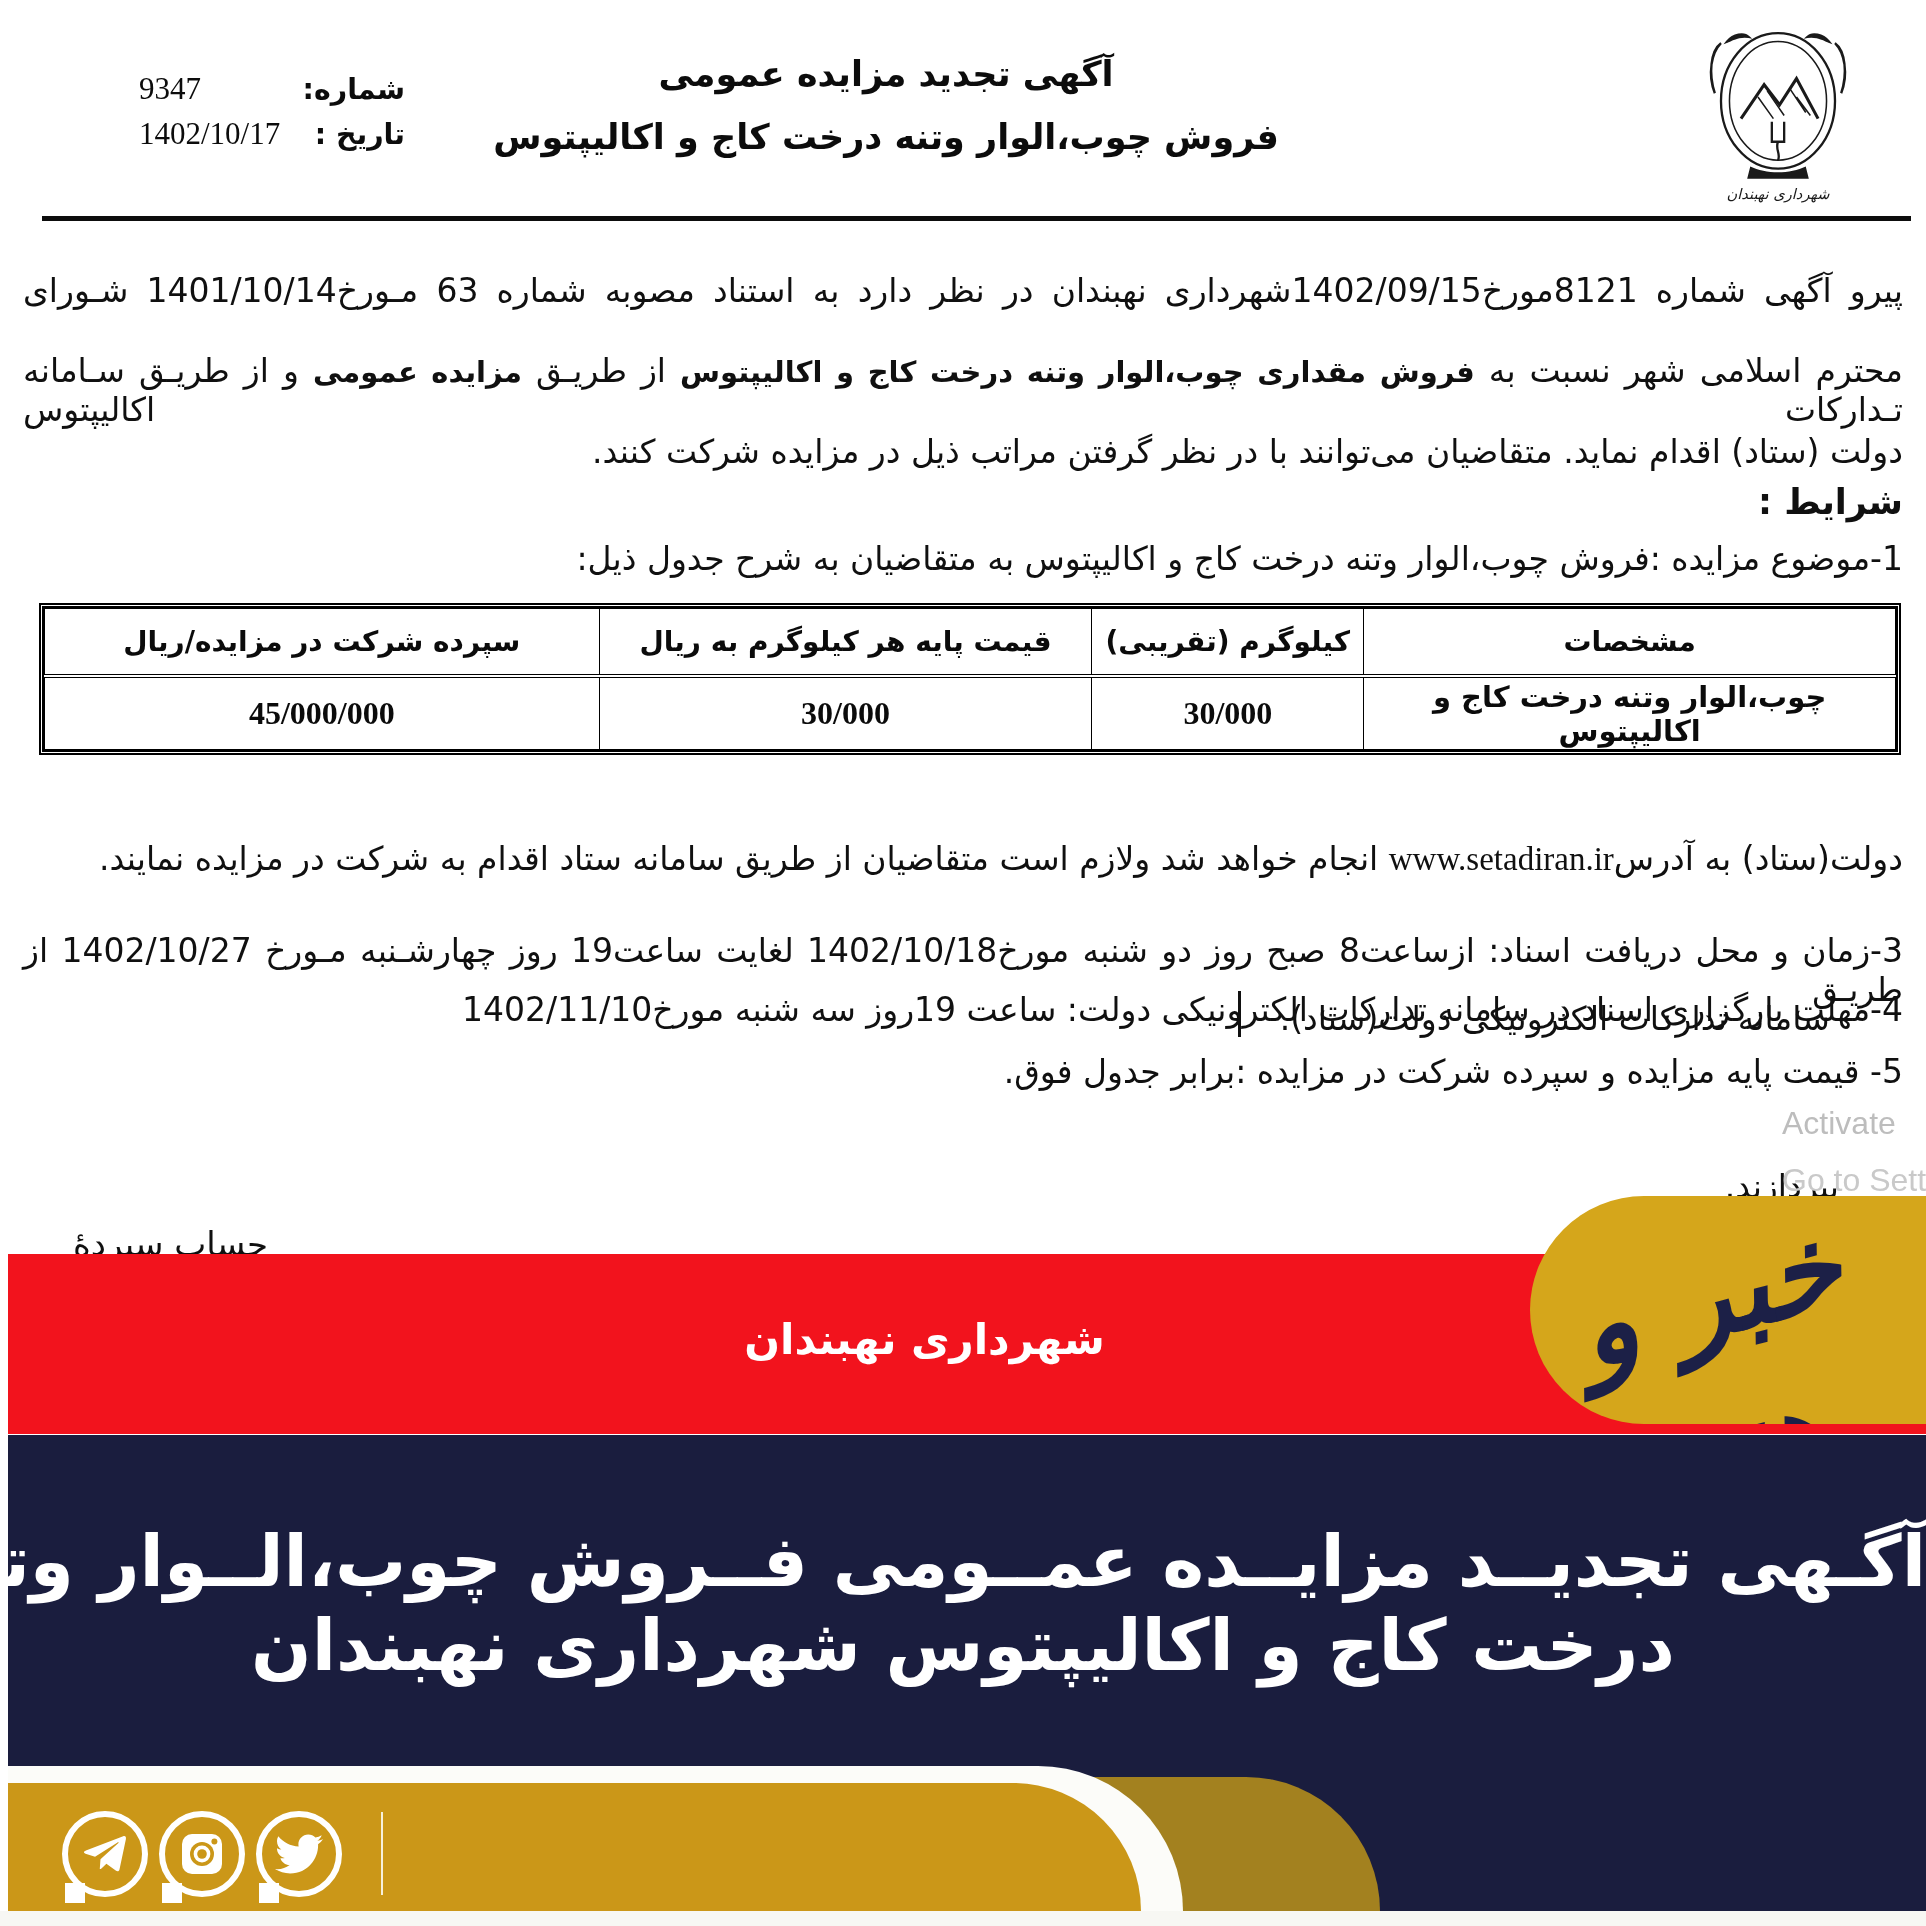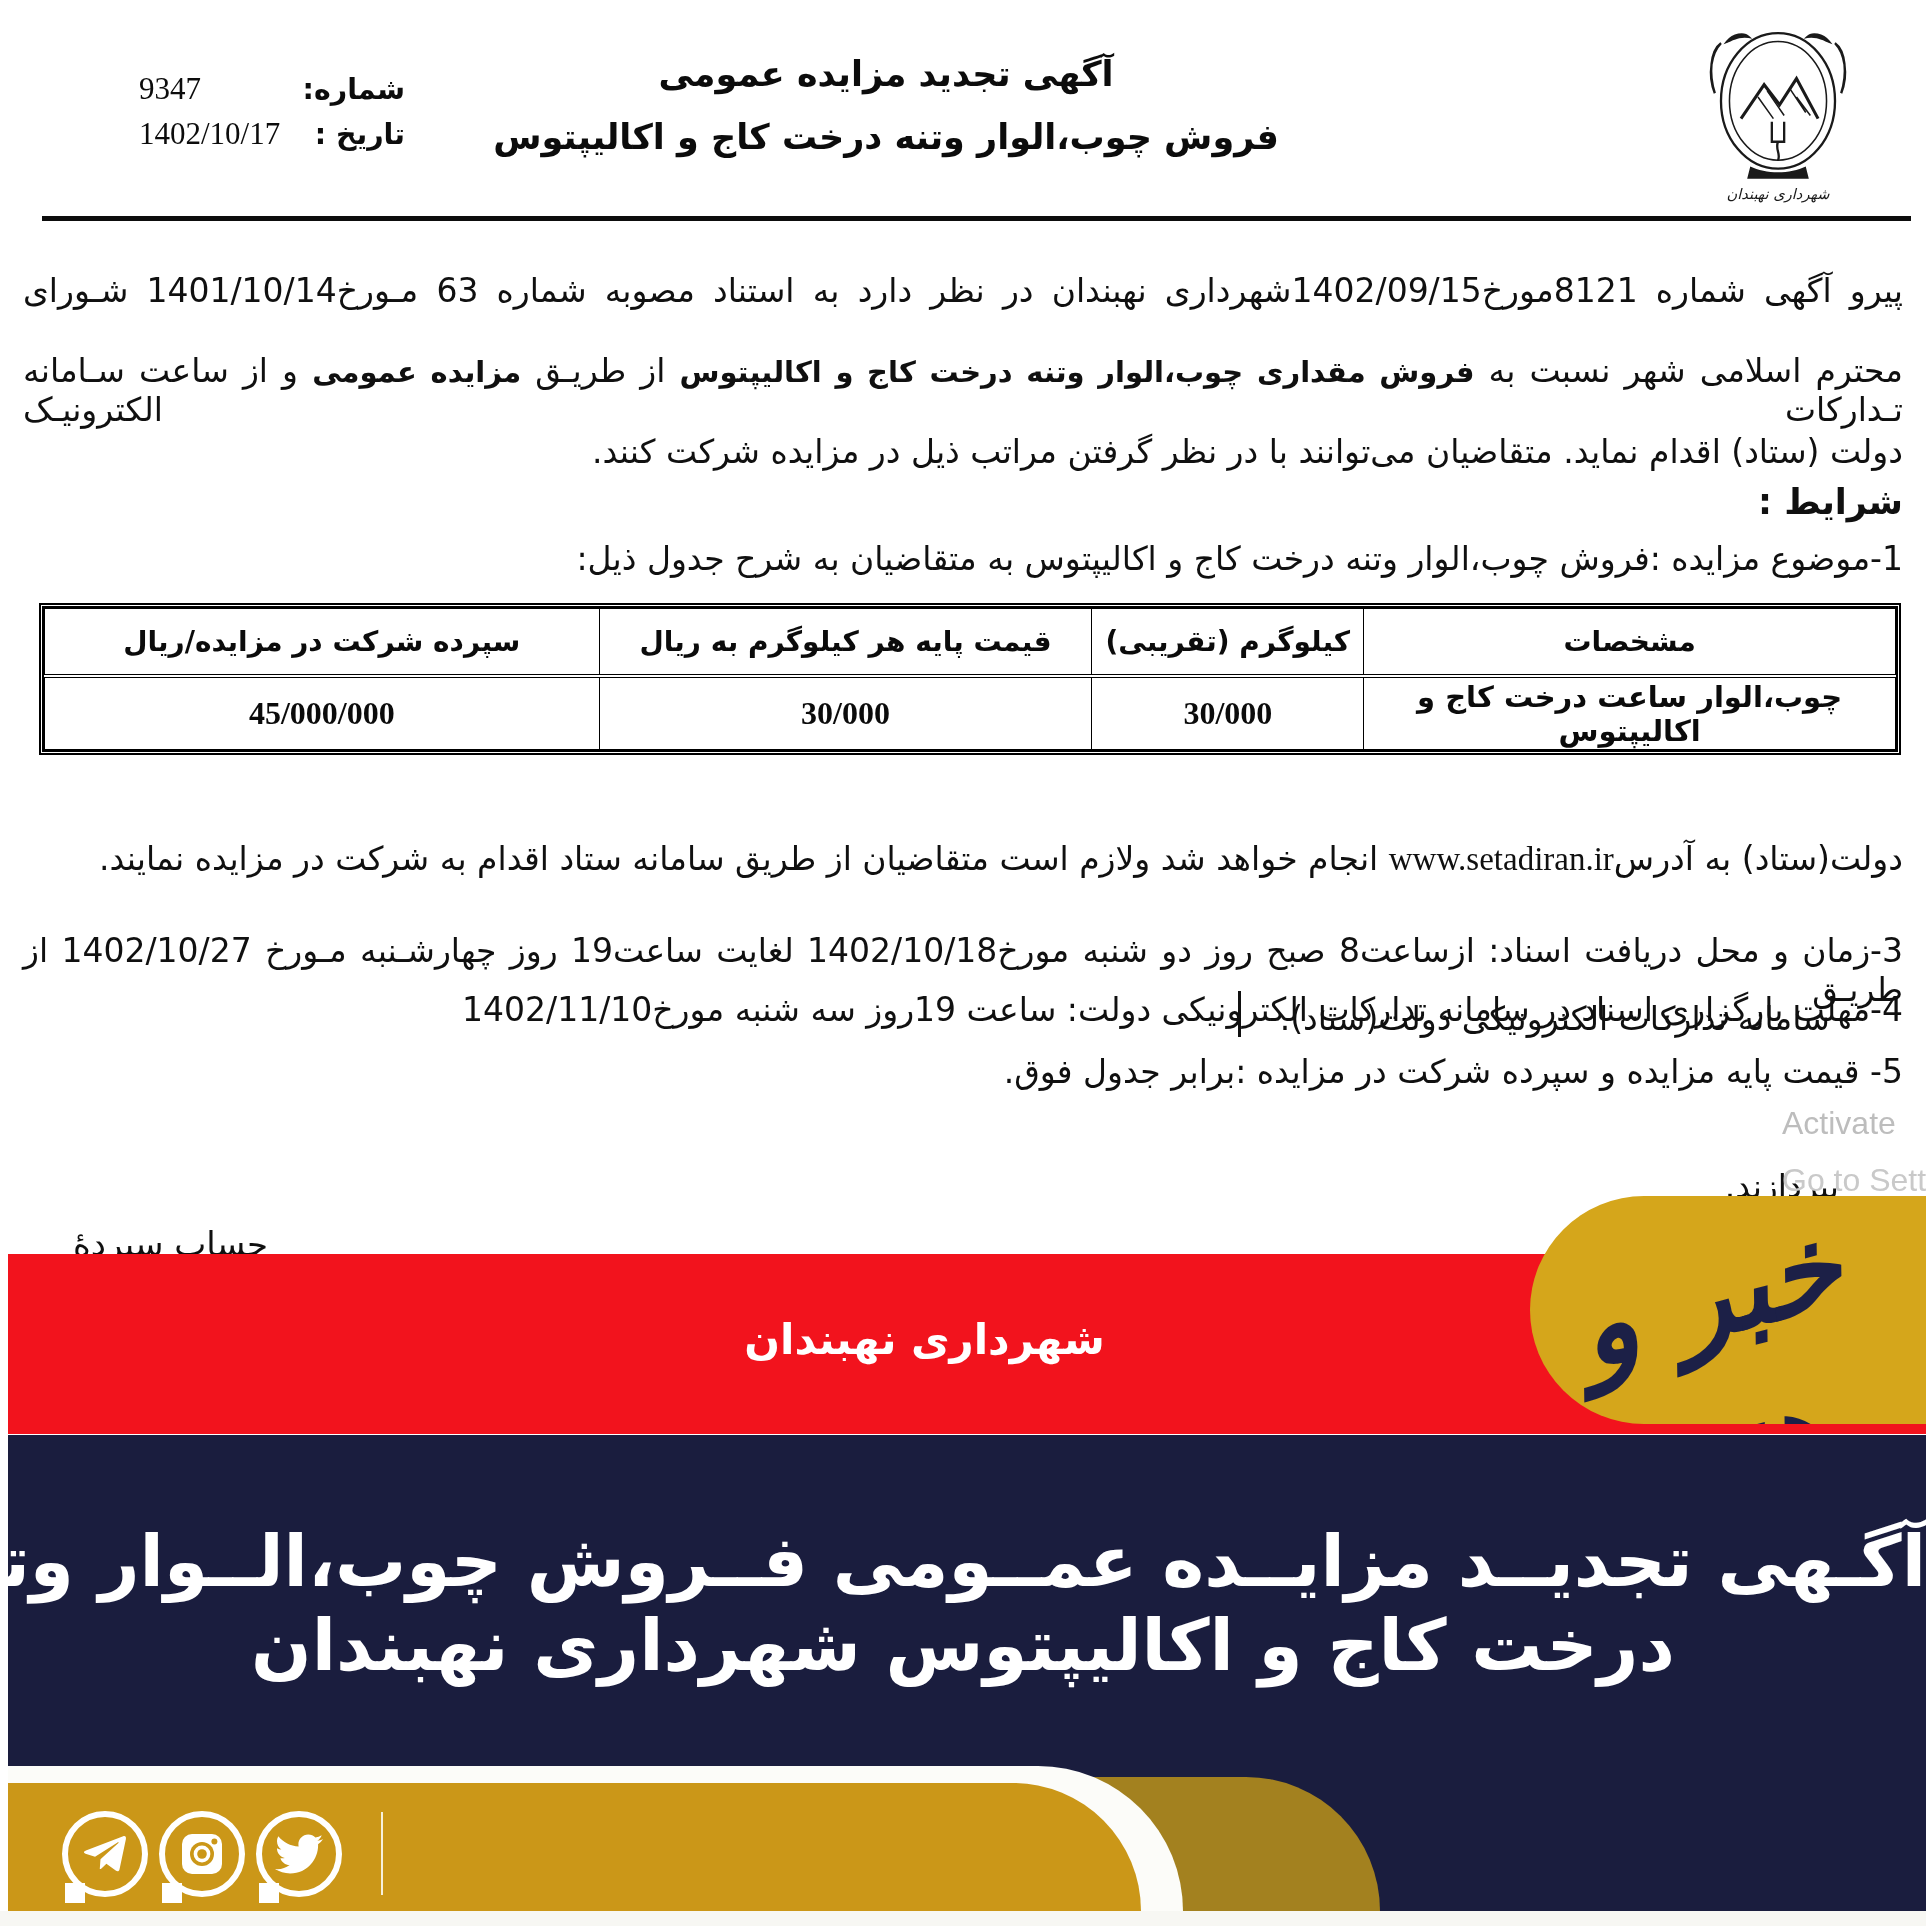--- a/index.html
+++ b/index.html
@@ -96,38 +96,38 @@
       <path d="M96,158 C92,168 100,174 96,182" stroke-width="3"></path>
       <path d="M60,190 C80,200 112,200 132,190 L136,206 L56,206 Z" fill="#1a1a1a" stroke="none"></path>
     </g>
     <text x="96" y="232" text-anchor="middle" font-size="19" font-style="italic" fill="#1a1a1a" font-family="DejaVu Sans, sans-serif">شهرداری نهبندان</text>
   </svg>
 
   <div class="abs rule"></div>
 
   <div class="line just" style="top:271px;">پیرو آگهی شماره 8121مورخ1402/09/15شهرداری نهبندان در نظر دارد به استناد مصوبه شماره 63 مـورخ1401/10/14 شـورای</div>
   <div class="line just" style="top:351px;">
-    <span>محترم اسلامی شهر  نسبت به </span><span class="b-sm">فروش مقداری چوب،الوار وتنه درخت کاج و اکالیپتوس</span><span> از طریـق </span><span class="b-sm">مزایده عمومی</span><span> و از ساعت سـامانه تـدارکات الکترونیـک</span>
+    <span>محترم اسلامی شهر  نسبت به </span><span class="b-sm">فروش مقداری چوب،الوار وتنه درخت کاج و اکالیپتوس</span><span> از طریـق </span><span class="b-sm">مزایده عمومی</span><span> و از طریـق سـامانه تـدارکات اکالیپتوس</span>
   </div>
   <div class="line" style="top:432px;">دولت (ستاد) اقدام نماید. متقاضیان می‌توانند با در نظر گرفتن مراتب ذیل در مزایده شرکت کنند.</div>
 
   <div class="line heading" style="top:482px;">شرایط :</div>
   <div class="line" style="top:539px;">1-موضوع مزایده :فروش چوب،الوار وتنه درخت کاج و اکالیپتوس به متقاضیان به شرح جدول ذیل:</div>
 
   <div class="abs table-wrap">
     <table>
       <tbody>
           <tr>
         <th class="c1">مشخصات</th>
         <th class="c2">کیلوگرم (تقریبی)</th>
         <th class="c3">قیمت پایه هر کیلوگرم به ریال</th>
         <th class="c4">سپرده شرکت در مزایده/ریال</th>
       </tr>
       <tr>
-        <td>چوب،الوار ساعت درخت کاج و اکالیپتوس</td>
+        <td>چوب،الوار وتنه درخت کاج و اکالیپتوس</td>
         <td class="num">30/000</td>
         <td class="num">30/000</td>
         <td class="num">45/000/000</td>
       </tr>
     </tbody>
       </table>
   </div>
 
   <div class="line" style="top:839px;">
     <span>دولت(ستاد) به آدرس</span><span class="latin-serif">www.setadiran.ir</span><span> انجام خواهد شد ولازم است متقاضیان از طریق سامانه ستاد اقدام به شرکت در مزایده نمایند.</span>

